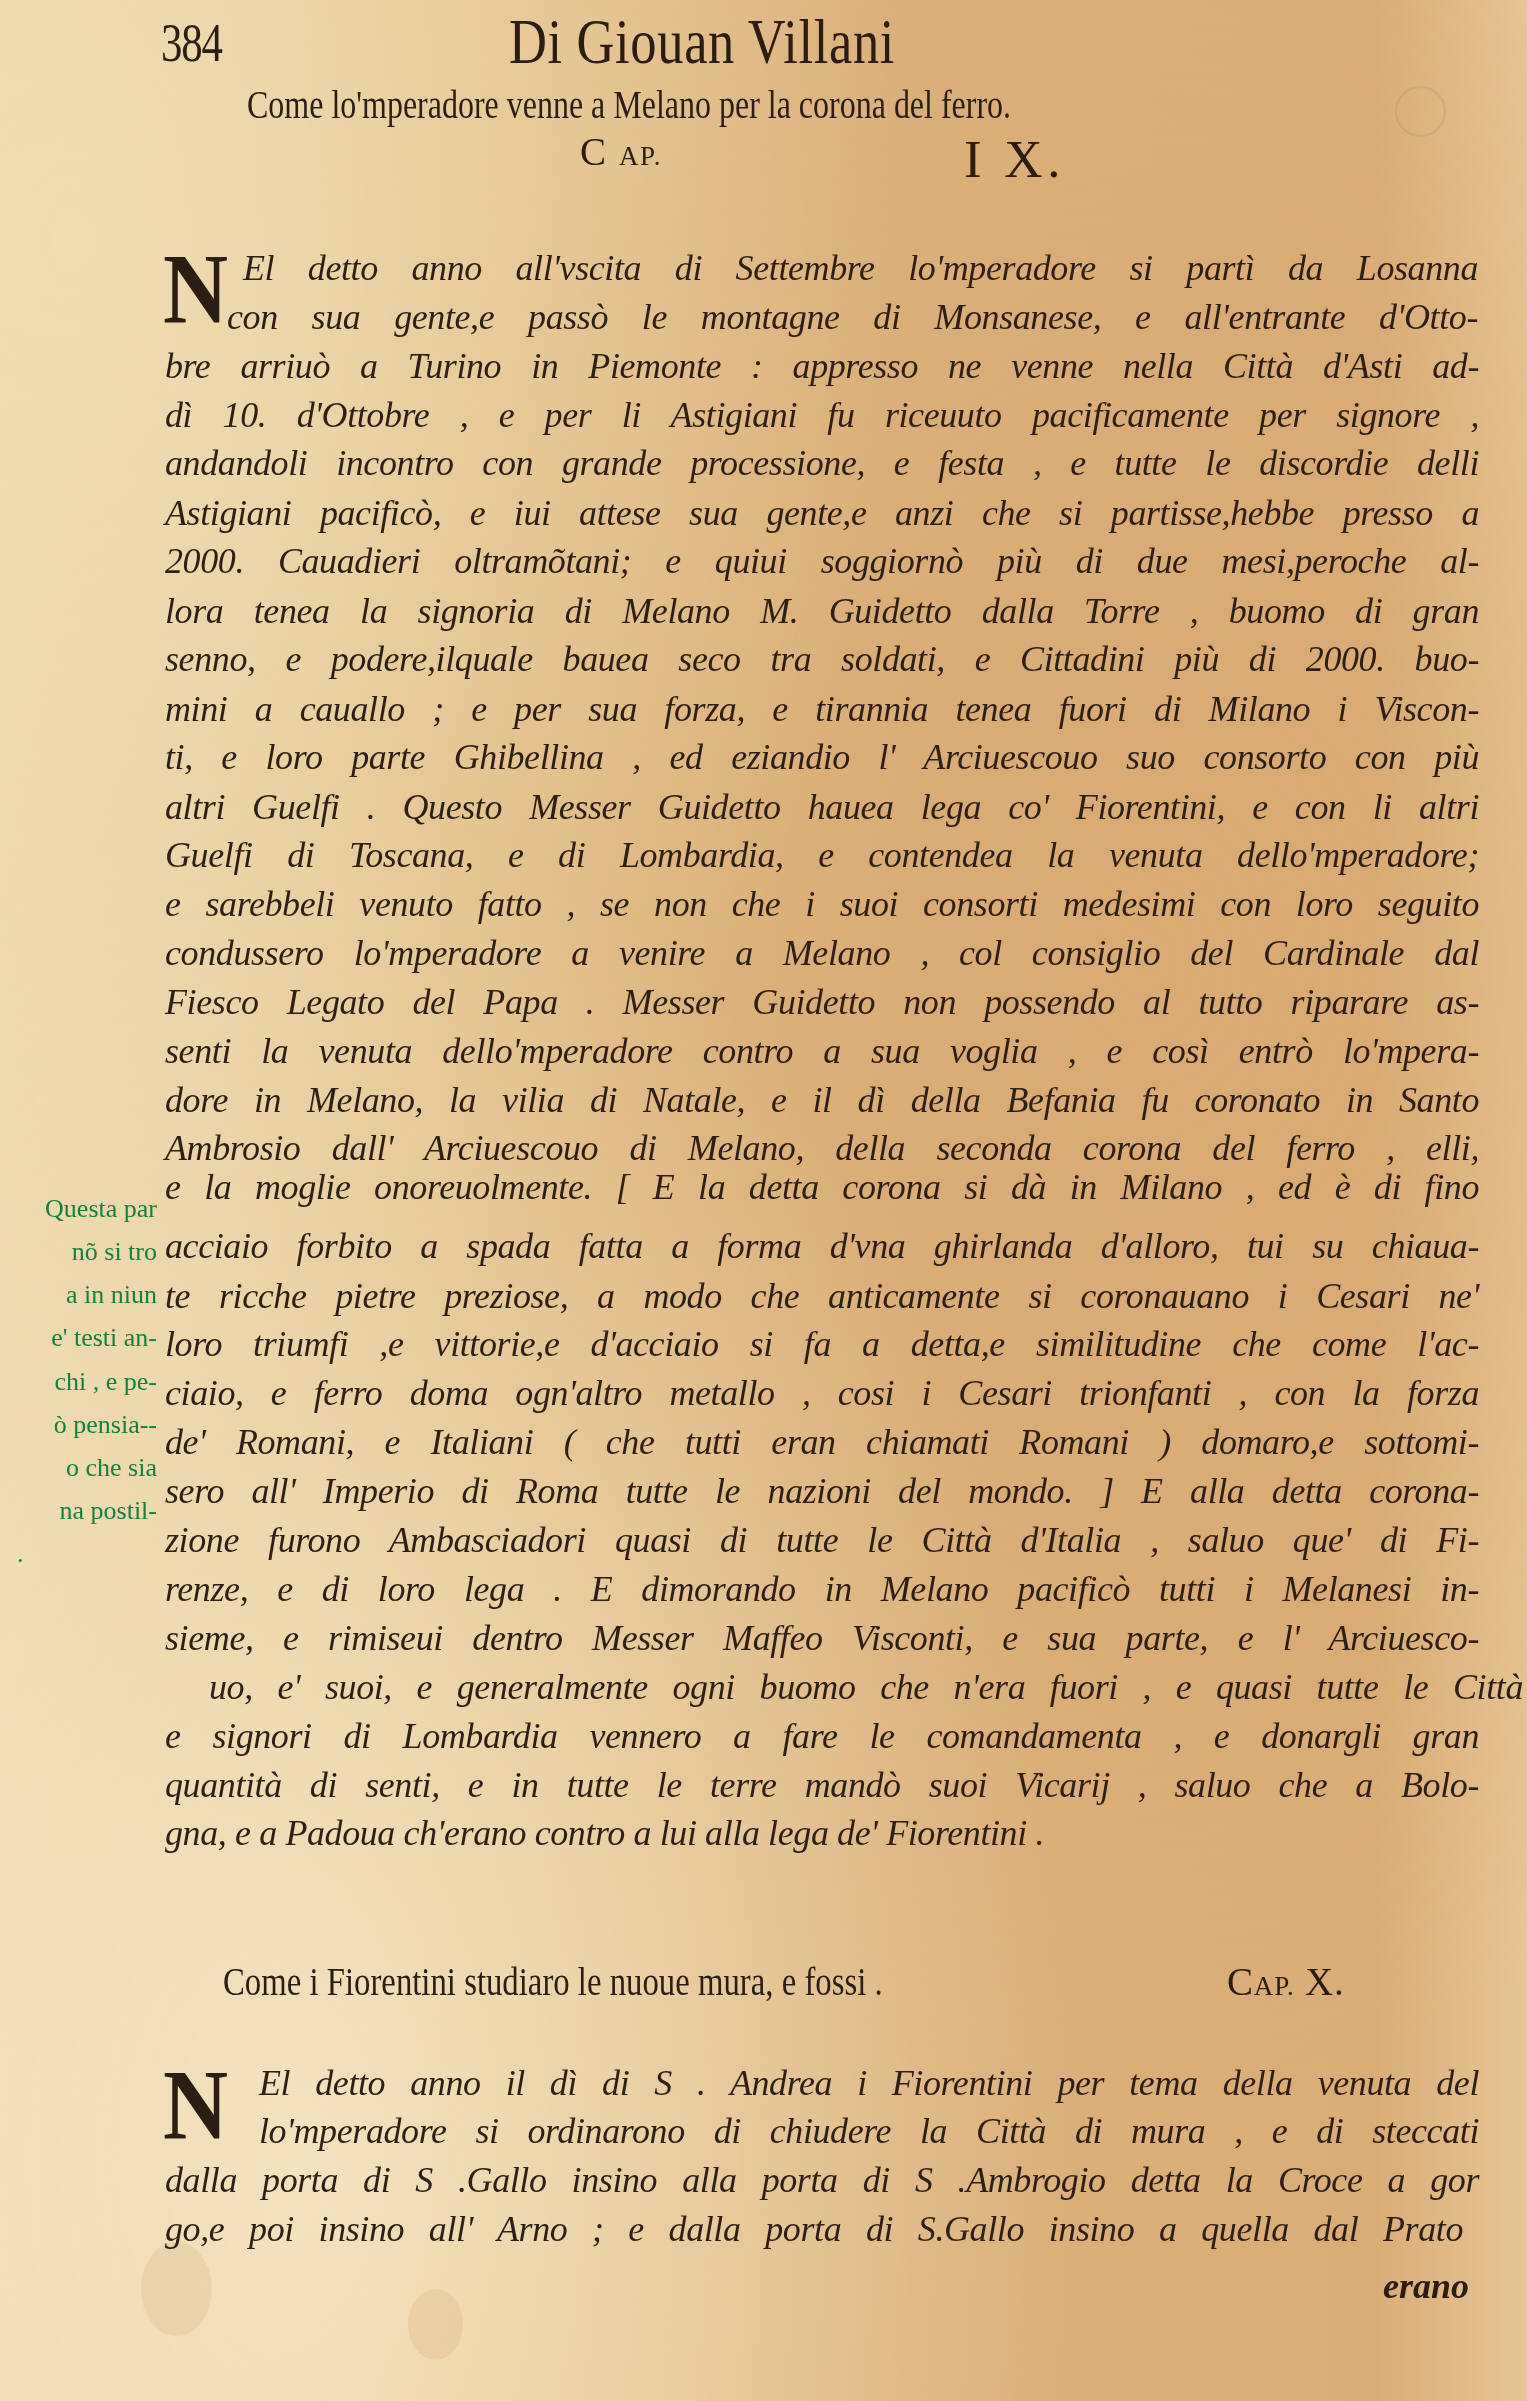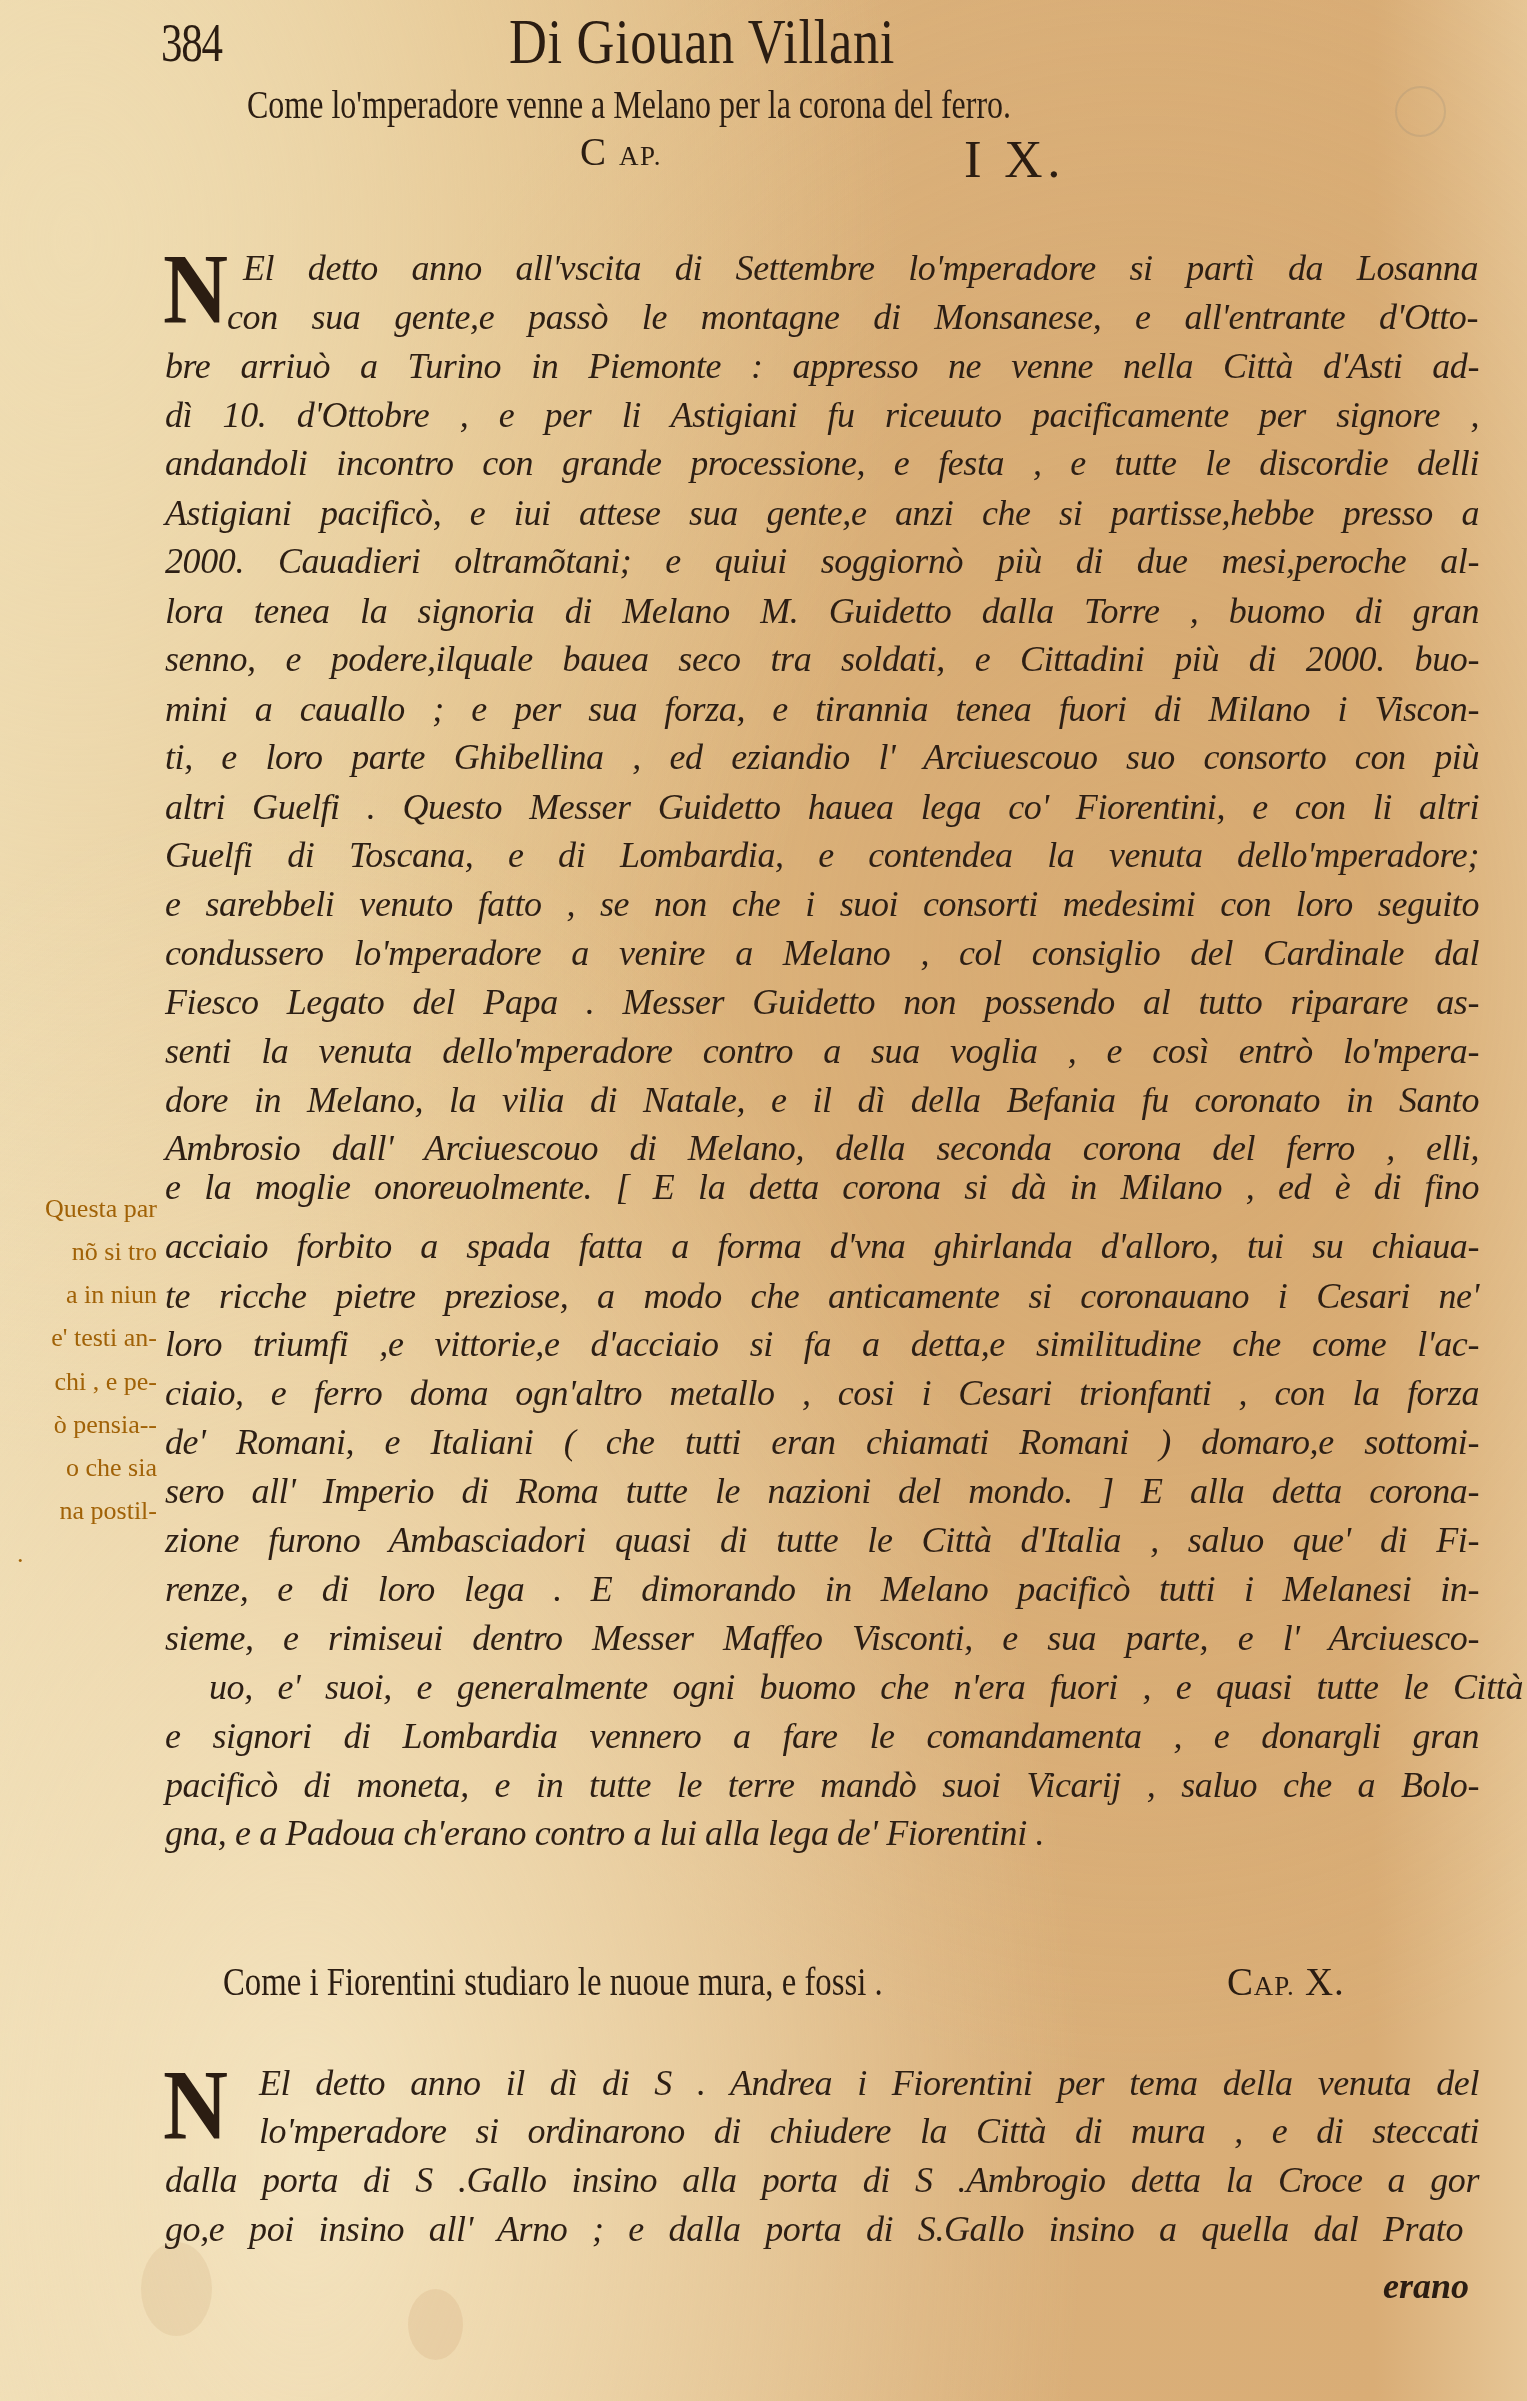--- a/index.html
+++ b/index.html
@@ -28,21 +28,21 @@
     font-family:"Liberation Serif","DejaVu Serif",serif; font-style:italic;
     font-size:36px; line-height:47px; white-space:nowrap;
     text-align:justify; text-align-last:justify;
     letter-spacing:-0.4px; color:#2d1f14;
   }
   .line.indent { left:227px; width:1251px; }
   .line.last { text-align-last:left; }
   .margin-note {
     position:absolute; left:0; width:157px;
     font-family:"Liberation Serif","DejaVu Serif",serif;
-    font-size:26px; line-height:33px; text-align:right; color:#a16207;
+    font-size:26px; line-height:33px; text-align:right; color:#15803d;
     white-space:nowrap; overflow:hidden;
   }
   .heading2 { left:223px; top:1959px; font-size:39px; transform:scaleX(0.84); transform-origin:left top; }
   .heading2-cap { left:1227px; top:1959px; font-size:39px; letter-spacing:0.8px; }
   .heading2-cap .sc { font-size:27px; }
   .catchword { left:1383px; top:2265px; font-size:36px; font-weight:bold; }
   .stain { position:absolute; border-radius:50%; pointer-events:none; }
 </style>
 </head>
 <body>
@@ -87,21 +87,21 @@
     <div class="line" style="top:1273px;">te ricche pietre preziose, a modo che anticamente si coronauano i Cesari ne'</div>
     <div class="line" style="top:1321px;">loro triumfi ,e vittorie,e d'acciaio si fa  a  detta,e similitudine che come l'ac-</div>
     <div class="line" style="top:1370px;">ciaio, e ferro doma ogn'altro metallo , cosi i  Cesari trionfanti ,  con la forza</div>
     <div class="line" style="top:1419px;">de' Romani, e Italiani ( che tutti eran chiamati Romani ) domaro,e sottomi-</div>
     <div class="line" style="top:1468px;">sero all' Imperio di Roma tutte le nazioni del mondo.  ]  E alla detta corona-</div>
     <div class="line" style="top:1517px;">zione  furono Ambasciadori quasi di tutte le Città d'Italia , saluo que' di Fi-</div>
     <div class="line" style="top:1566px;">renze, e di loro lega  .  E dimorando in Melano  pacificò tutti i Melanesi in-</div>
     <div class="line" style="top:1615px;">sieme, e rimiseui dentro Messer Maffeo Visconti, e sua parte, e l' Arciuesco-</div>
     <div class="line" style="top:1664px;margin-left:44px;">uo, e' suoi, e generalmente ogni buomo che n'era  fuori , e quasi tutte le Città</div>
     <div class="line" style="top:1713px;">e  signori di Lombardia  vennero a  fare  le comandamenta , e donargli gran</div>
-    <div class="line" style="top:1762px;">pacificò di moneta, e in tutte le terre mandò  suoi Vicarij , saluo che a Bolo-</div>
+    <div class="line" style="top:1762px;">quantità di senti, e in tutte le terre mandò  suoi Vicarij , saluo che a Bolo-</div>
     <div class="line last" style="top:1810px;">gna, e a Padoua ch'erano contro a lui alla lega de' Fiorentini .</div>
   </div>
 
   <div>
     <div class="margin-note" style="top:1192px;">Questa par</div>
     <div class="margin-note" style="top:1235px;">nõ si tro</div>
     <div class="margin-note" style="top:1278px;">a in niun</div>
     <div class="margin-note" style="top:1321px;">e' testi an-</div>
     <div class="margin-note" style="top:1365px;">chi , e pe-</div>
     <div class="margin-note" style="top:1408px;">ò pensia--</div>

